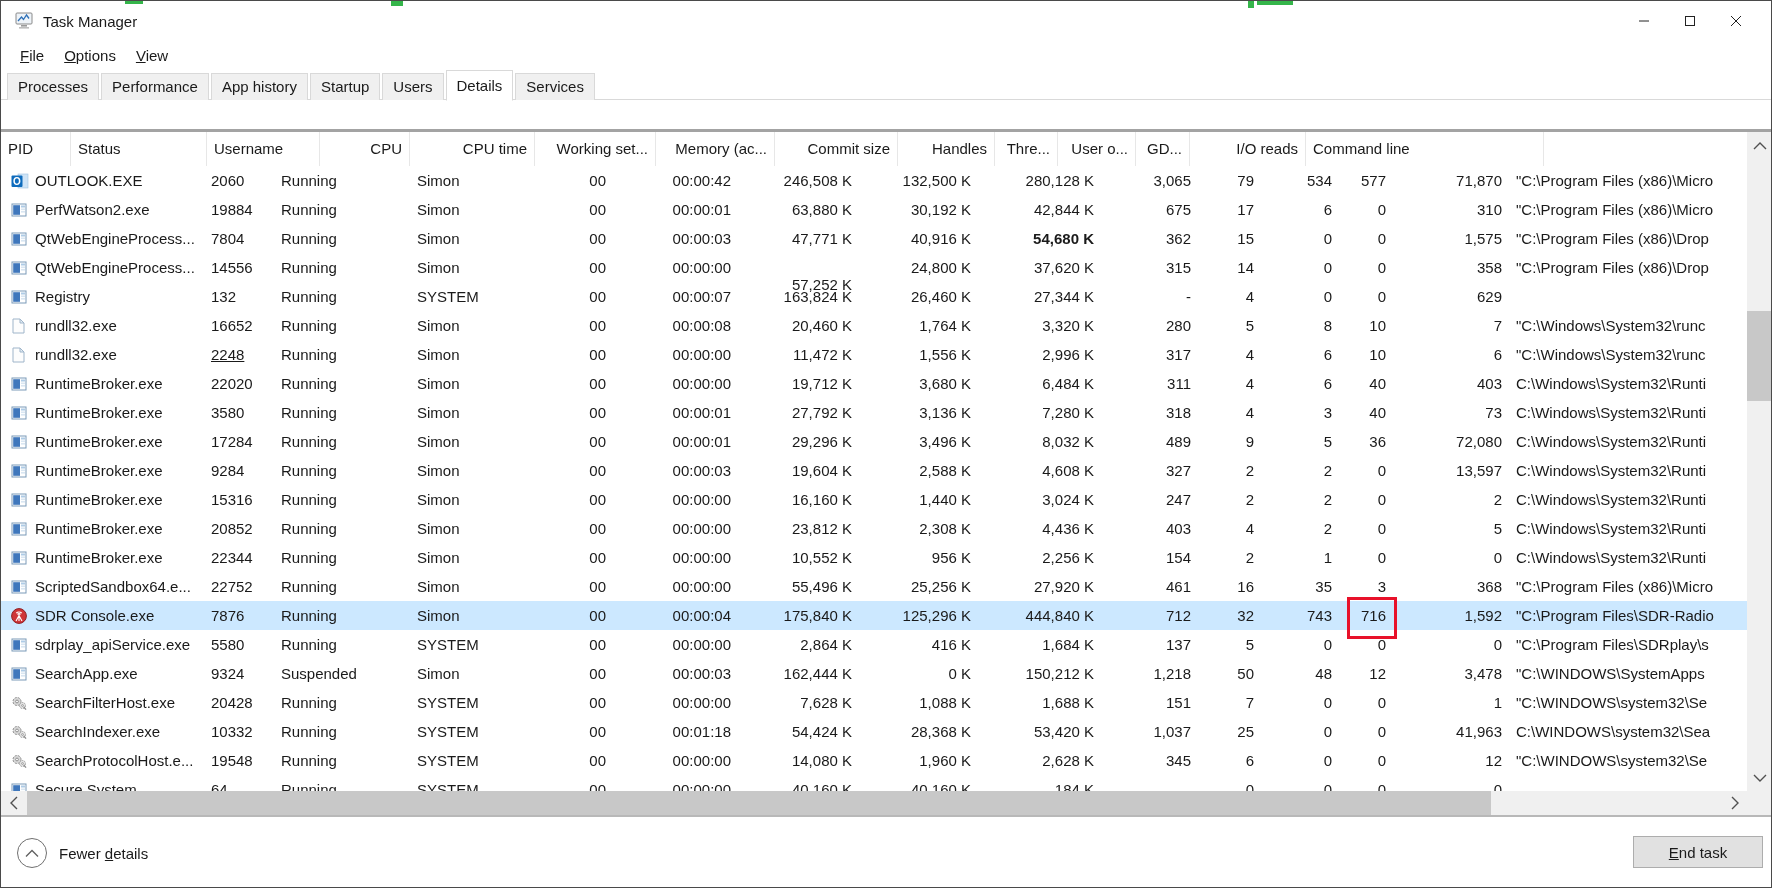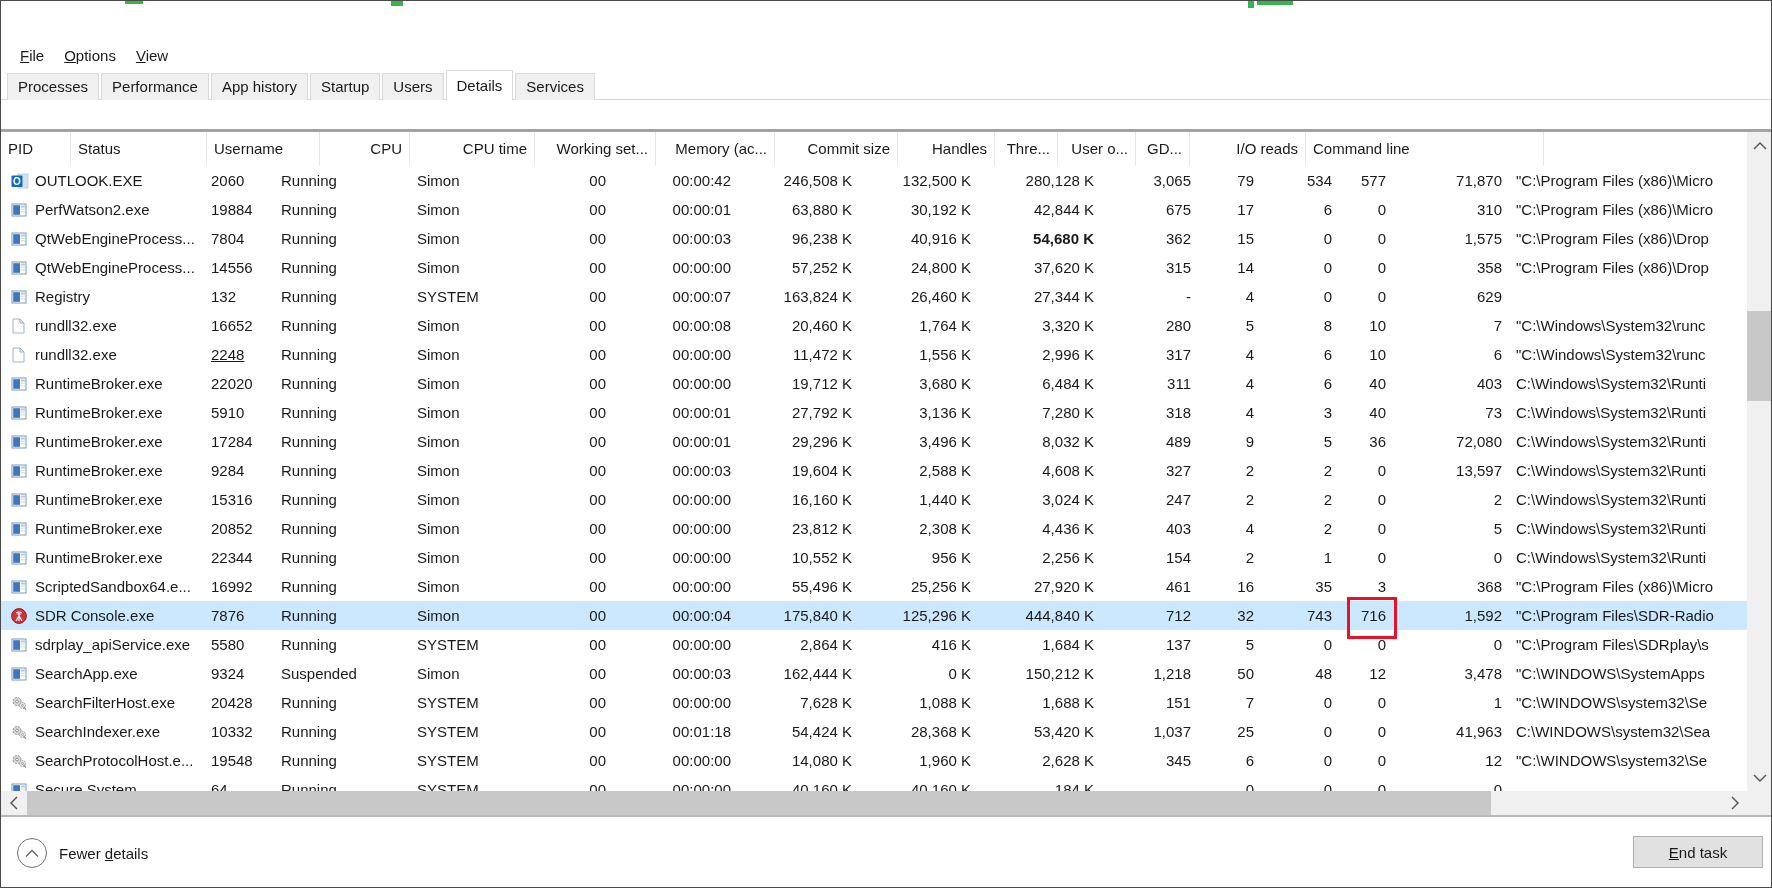--- a/index.html
+++ b/index.html
@@ -73,20 +73,48 @@
 </head>
 <body>
 
 <div class="window">
 
   <div class="artifact" style="left:124px;top:0;width:18px;height:3px"></div>
   <div class="artifact" style="left:390px;top:0;width:12px;height:5px"></div>
   <div class="artifact" style="left:1247px;top:0;width:6px;height:7px"></div>
   <div class="artifact" style="left:1256px;top:0;width:36px;height:4px"></div>
 
+  <div class="titlebar">
+    <span class="appicon">
+      <svg width="20" height="18" viewBox="0 0 20 18">
+        <rect x="1" y="1" width="16" height="11" rx="1" fill="#eef3f8" stroke="#8a8a8a"></rect>
+        <path d="M3 9 l3.5-4 2 2.5 3-4.5 2.5 3.5" stroke="#2c6fb7" fill="none" stroke-width="1.3"></path>
+        <rect x="6" y="13" width="6" height="1.6" fill="#9a9a9a"></rect>
+        <rect x="4" y="15" width="10" height="1.6" fill="#bdbdbd"></rect>
+      </svg>
+    </span>
+    <span class="title">Task Manager</span>
+    <div class="wincontrols">
+      <div class="winbtn">
+        <svg width="12" height="12" viewBox="0 0 12 12">
+            <line x1="1" y1="6" x2="11" y2="6" stroke="#222" stroke-width="1"></line>
+          </svg>
+      </div>
+      <div class="winbtn">
+        <svg width="12" height="12" viewBox="0 0 12 12">
+            <rect x="1.5" y="1.5" width="9" height="9" fill="none" stroke="#222" stroke-width="1"></rect>
+          </svg>
+      </div>
+      <div class="winbtn">
+        <svg width="12" height="12" viewBox="0 0 12 12">
+            <path d="M1 1 L11 11 M11 1 L1 11" stroke="#222" stroke-width="1" fill="none"></path>
+          </svg>
+      </div>
+    </div>
+  </div>
 
   <div class="menubar">
     <span class="mitem"><span class="u">F</span><span>ile</span></span>
     <span class="mitem"><span class="u">O</span><span>ptions</span></span>
     <span class="mitem"><span class="u">V</span><span>iew</span></span>
   </div>
 
   <div class="tabstrip">
     <div class="tabs">
       <div class="tab">Processes</div>
@@ -182,21 +210,21 @@
               <rect x="10" y="9" width="4" height="1.6" fill="#d9e6f2"></rect>
             </svg>
           </span>
           <span>QtWebEngineProcess...</span>
         </div>
         <div class="cell" style="width: 70px;">7804</div>
         <div class="cell" style="width: 136px;">Running</div>
         <div class="cell" style="width: 113px;">Simon</div>
         <div class="cell r" style="width: 90px;">00</div>
         <div class="cell r" style="width: 125px;">00:00:03</div>
-        <div class="cell r" style="width: 121px;">96,238 K</div>
+        <div class="cell r" style="width: 121px;">47,771 K</div>
         <div class="cell r" style="width: 119px;">40,916 K</div>
         <div class="cell r" style="width: 123px; font-weight: bold;">54,680 K</div>
         <div class="cell r" style="width: 97px;">362</div>
         <div class="cell r" style="width: 63px;">15</div>
         <div class="cell r" style="width: 78px;">0</div>
         <div class="cell r" style="width: 54px;">0</div>
         <div class="cell r" style="width: 116px;">1,575</div>
         <div class="cell" style="width: 238px;">"C:\Program Files (x86)\Drop</div>
       </div>
       <div class="row">
@@ -210,21 +238,21 @@
               <rect x="10" y="9" width="4" height="1.6" fill="#d9e6f2"></rect>
             </svg>
           </span>
           <span>QtWebEngineProcess...</span>
         </div>
         <div class="cell" style="width: 70px;">14556</div>
         <div class="cell" style="width: 136px;">Running</div>
         <div class="cell" style="width: 113px;">Simon</div>
         <div class="cell r" style="width: 90px;">00</div>
         <div class="cell r" style="width: 125px;">00:00:00</div>
-        <div class="cell r" style="width: 121px;">57,252 K</div>
+        <div class="cell r" style="width: 121px; margin-top: 17px;">57,252 K</div>
         <div class="cell r" style="width: 119px;">24,800 K</div>
         <div class="cell r" style="width: 123px;">37,620 K</div>
         <div class="cell r" style="width: 97px;">315</div>
         <div class="cell r" style="width: 63px;">14</div>
         <div class="cell r" style="width: 78px;">0</div>
         <div class="cell r" style="width: 54px;">0</div>
         <div class="cell r" style="width: 116px;">358</div>
         <div class="cell" style="width: 238px;">"C:\Program Files (x86)\Drop</div>
       </div>
       <div class="row">
@@ -339,21 +367,21 @@
             <svg width="16" height="16" viewBox="0 0 16 16">
               <rect x="1" y="2" width="14" height="12" fill="#ffffff" stroke="#7a9ab8"></rect>
               <rect x="2.2" y="3.2" width="6.8" height="9.6" fill="#3f77bc"></rect>
               <rect x="10" y="3.5" width="4" height="2" fill="#aecbe6"></rect>
               <rect x="10" y="6.5" width="4" height="1.6" fill="#d9e6f2"></rect>
               <rect x="10" y="9" width="4" height="1.6" fill="#d9e6f2"></rect>
             </svg>
           </span>
           <span>RuntimeBroker.exe</span>
         </div>
-        <div class="cell" style="width: 70px;">5910</div>
+        <div class="cell" style="width: 70px;">3580</div>
         <div class="cell" style="width: 136px;">Running</div>
         <div class="cell" style="width: 113px;">Simon</div>
         <div class="cell r" style="width: 90px;">00</div>
         <div class="cell r" style="width: 125px;">00:00:01</div>
         <div class="cell r" style="width: 121px;">27,792 K</div>
         <div class="cell r" style="width: 119px;">3,136 K</div>
         <div class="cell r" style="width: 123px;">7,280 K</div>
         <div class="cell r" style="width: 97px;">318</div>
         <div class="cell r" style="width: 63px;">4</div>
         <div class="cell r" style="width: 78px;">3</div>
@@ -507,21 +535,21 @@
             <svg width="16" height="16" viewBox="0 0 16 16">
               <rect x="1" y="2" width="14" height="12" fill="#ffffff" stroke="#7a9ab8"></rect>
               <rect x="2.2" y="3.2" width="6.8" height="9.6" fill="#3f77bc"></rect>
               <rect x="10" y="3.5" width="4" height="2" fill="#aecbe6"></rect>
               <rect x="10" y="6.5" width="4" height="1.6" fill="#d9e6f2"></rect>
               <rect x="10" y="9" width="4" height="1.6" fill="#d9e6f2"></rect>
             </svg>
           </span>
           <span>ScriptedSandbox64.e...</span>
         </div>
-        <div class="cell" style="width: 70px;">16992</div>
+        <div class="cell" style="width: 70px;">22752</div>
         <div class="cell" style="width: 136px;">Running</div>
         <div class="cell" style="width: 113px;">Simon</div>
         <div class="cell r" style="width: 90px;">00</div>
         <div class="cell r" style="width: 125px;">00:00:00</div>
         <div class="cell r" style="width: 121px;">55,496 K</div>
         <div class="cell r" style="width: 119px;">25,256 K</div>
         <div class="cell r" style="width: 123px;">27,920 K</div>
         <div class="cell r" style="width: 97px;">461</div>
         <div class="cell r" style="width: 63px;">16</div>
         <div class="cell r" style="width: 78px;">35</div>

